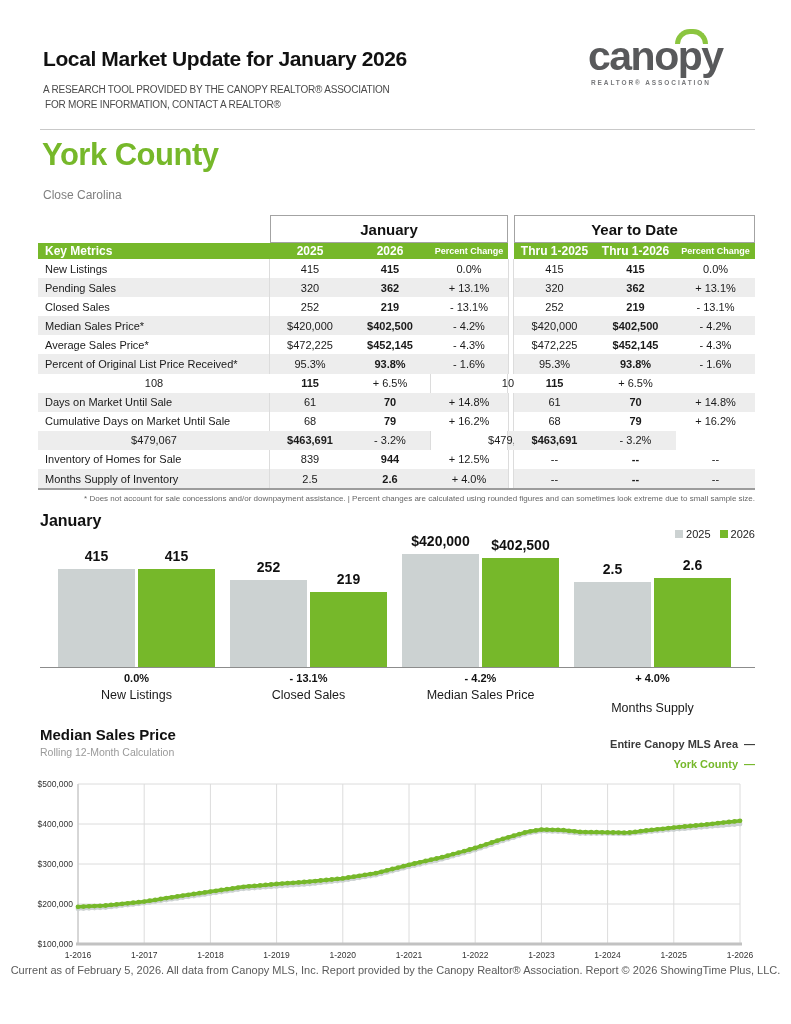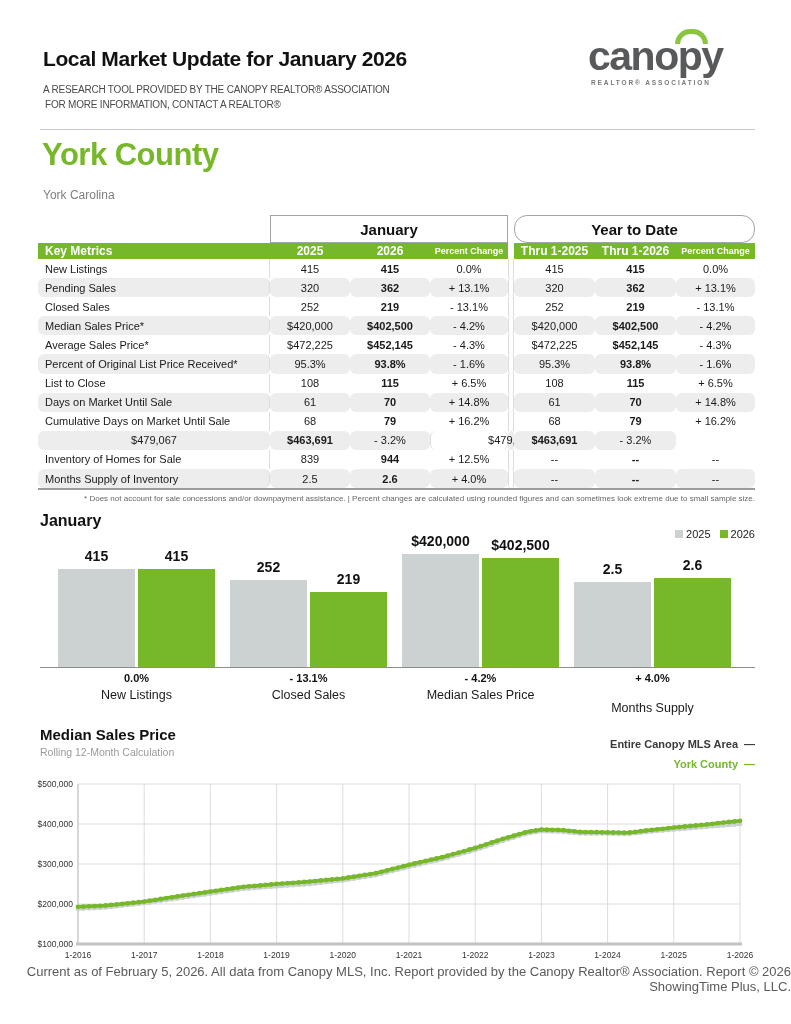--- a/index.html
+++ b/index.html
@@ -17,32 +17,32 @@
   .hr{position:absolute;left:40px;top:129px;width:715px;height:1px;background:#c9c9c9;}
   .region-name{position:absolute;left:42px;top:137px;font-size:31px;font-weight:bold;color:#76b82a;letter-spacing:-.5px;}
   .region-state{position:absolute;left:43px;top:188px;font-size:12px;color:#7f7f7f;}
 
   
   .mtable{position:absolute;left:38px;top:215px;width:717px;}
   .grid8{display:grid;grid-template-columns:232px 80px 80px 78px 6px 81px 81px 79px;}
   .topbar{height:28px;}
   .box-hdr{border:1px solid #a3a3a3;display:flex;align-items:center;justify-content:center;font-weight:bold;font-size:15px;color:#111;}
   .jan-box{grid-column:2/5;}
-  .ytd-box{grid-column:6/9;border-radius:13px;}
+  .ytd-box{grid-column:6/9;}
   .greenrow{height:16px;}
   .greenrow .cell{background:#76b82a;color:#fff;display:flex;align-items:center;justify-content:center;}
   .greenrow .c-gap{background:#fff;}
   .greenrow .c-metric{justify-content:flex-start;padding-left:7px;font-size:12px;font-weight:bold;}
   .col-year{font-size:12px;font-weight:bold;}
   .col-pct{font-size:9px;font-weight:bold;}
   .mrow{height:19.1px;}
   .mrow .cell{font-size:11px;display:flex;align-items:center;justify-content:center;background:#fff;}
   .mrow .c-metric{justify-content:flex-start;padding-left:7px;border-right:1px solid #dcdcdc;}
   .mrow .c-gap{background:#fff;border-left:1px solid #dcdcdc;border-right:1px solid #dcdcdc;}
-  .mrow.alt .cell{background:#ededed;border-radius:6px;}
+  .mrow.alt .cell{background:#ededed;}
   .mrow.alt .c-gap{background:#fff;}
   .bold{font-weight:bold;}
   .tbl-bottom{height:2px;background:#9c9c9c;}
   .footnote{font-size:8px;color:#666;margin-top:4px;padding-left:2px;text-align:right;}
 
   
   .bar-title{position:absolute;left:40px;top:512px;font-size:16px;font-weight:bold;color:#111;}
   .bar-legend{position:absolute;top:528px;right:36px;display:flex;align-items:center;gap:9px;font-size:11px;color:#222;}
   .bar-legend .item{display:flex;align-items:center;gap:3px;}
   .sw{width:8px;height:8px;display:inline-block;}
@@ -60,42 +60,42 @@
   
   .line-title{position:absolute;left:40px;top:726px;font-size:15px;font-weight:bold;color:#111;}
   .line-sub{position:absolute;left:40px;top:746px;font-size:10.5px;color:#9a9a9a;}
   .line-legend{position:absolute;right:36px;top:734px;text-align:right;font-size:11px;font-weight:bold;line-height:1.85;}
   .line-legend .l1{color:#3a3a3a;}
   .line-legend .l2{color:#76b82a;}
   .line-legend .dash{margin-left:6px;}
   .line-svg{position:absolute;left:30px;top:775px;}
   svg text{font-family:"Liberation Sans",sans-serif;}
 
-  .rpt-footer{position:absolute;left:0;top:964px;width:100%;text-align:right;font-size:13px;color:#5a5a5a;}
+  .rpt-footer{position:absolute;left:0;top:964px;width:100%;text-align:center;font-size:11px;color:#5a5a5a;}
 </style>
 </head>
 <body>
 
 <div id="page">
 
   <div class="rpt-title">Local Market Update for January 2026</div>
   <div class="rpt-sub1">A RESEARCH TOOL PROVIDED BY THE CANOPY REALTOR® ASSOCIATION</div>
   <div class="rpt-sub2">FOR MORE INFORMATION, CONTACT A REALTOR®</div>
 
   <div class="logo">
     <div style="position:relative;">
       <div class="logo-word">canopy</div>
       <div class="logo-arc"></div>
     </div>
     <div class="logo-tag">REALTOR® ASSOCIATION</div>
   </div>
 
   <div class="hr"></div>
   <div class="region-name">York County</div>
-  <div class="region-state">York Carolina</div>
+  <div class="region-state">Close Carolina</div>
 
   <div class="mtable">
     <div class="grid8 topbar">
       <div></div>
       <div class="box-hdr jan-box">January</div>
       <div></div>
       <div class="box-hdr ytd-box">Year to Date</div>
     </div>
     <div class="grid8 greenrow">
       <div class="cell c-metric">Key Metrics</div>
@@ -162,21 +162,20 @@
           <div class="cell c-metric">Percent of Original List Price Received*</div>
           <div class="cell">95.3%</div>
           <div class="cell bold">93.8%</div>
           <div class="cell">- 1.6%</div>
           <div class="cell c-gap"></div>
           <div class="cell">95.3%</div>
           <div class="cell bold">93.8%</div>
           <div class="cell">- 1.6%</div>
         </div>
         <div class="grid8 mrow">
-          <div class="cell c-metric">List to Close</div>
           <div class="cell">108</div>
           <div class="cell bold">115</div>
           <div class="cell">+ 6.5%</div>
           <div class="cell c-gap"></div>
           <div class="cell">108</div>
           <div class="cell bold">115</div>
           <div class="cell">+ 6.5%</div>
         </div>
         <div class="grid8 mrow alt">
           <div class="cell c-metric">Days on Market Until Sale</div>

